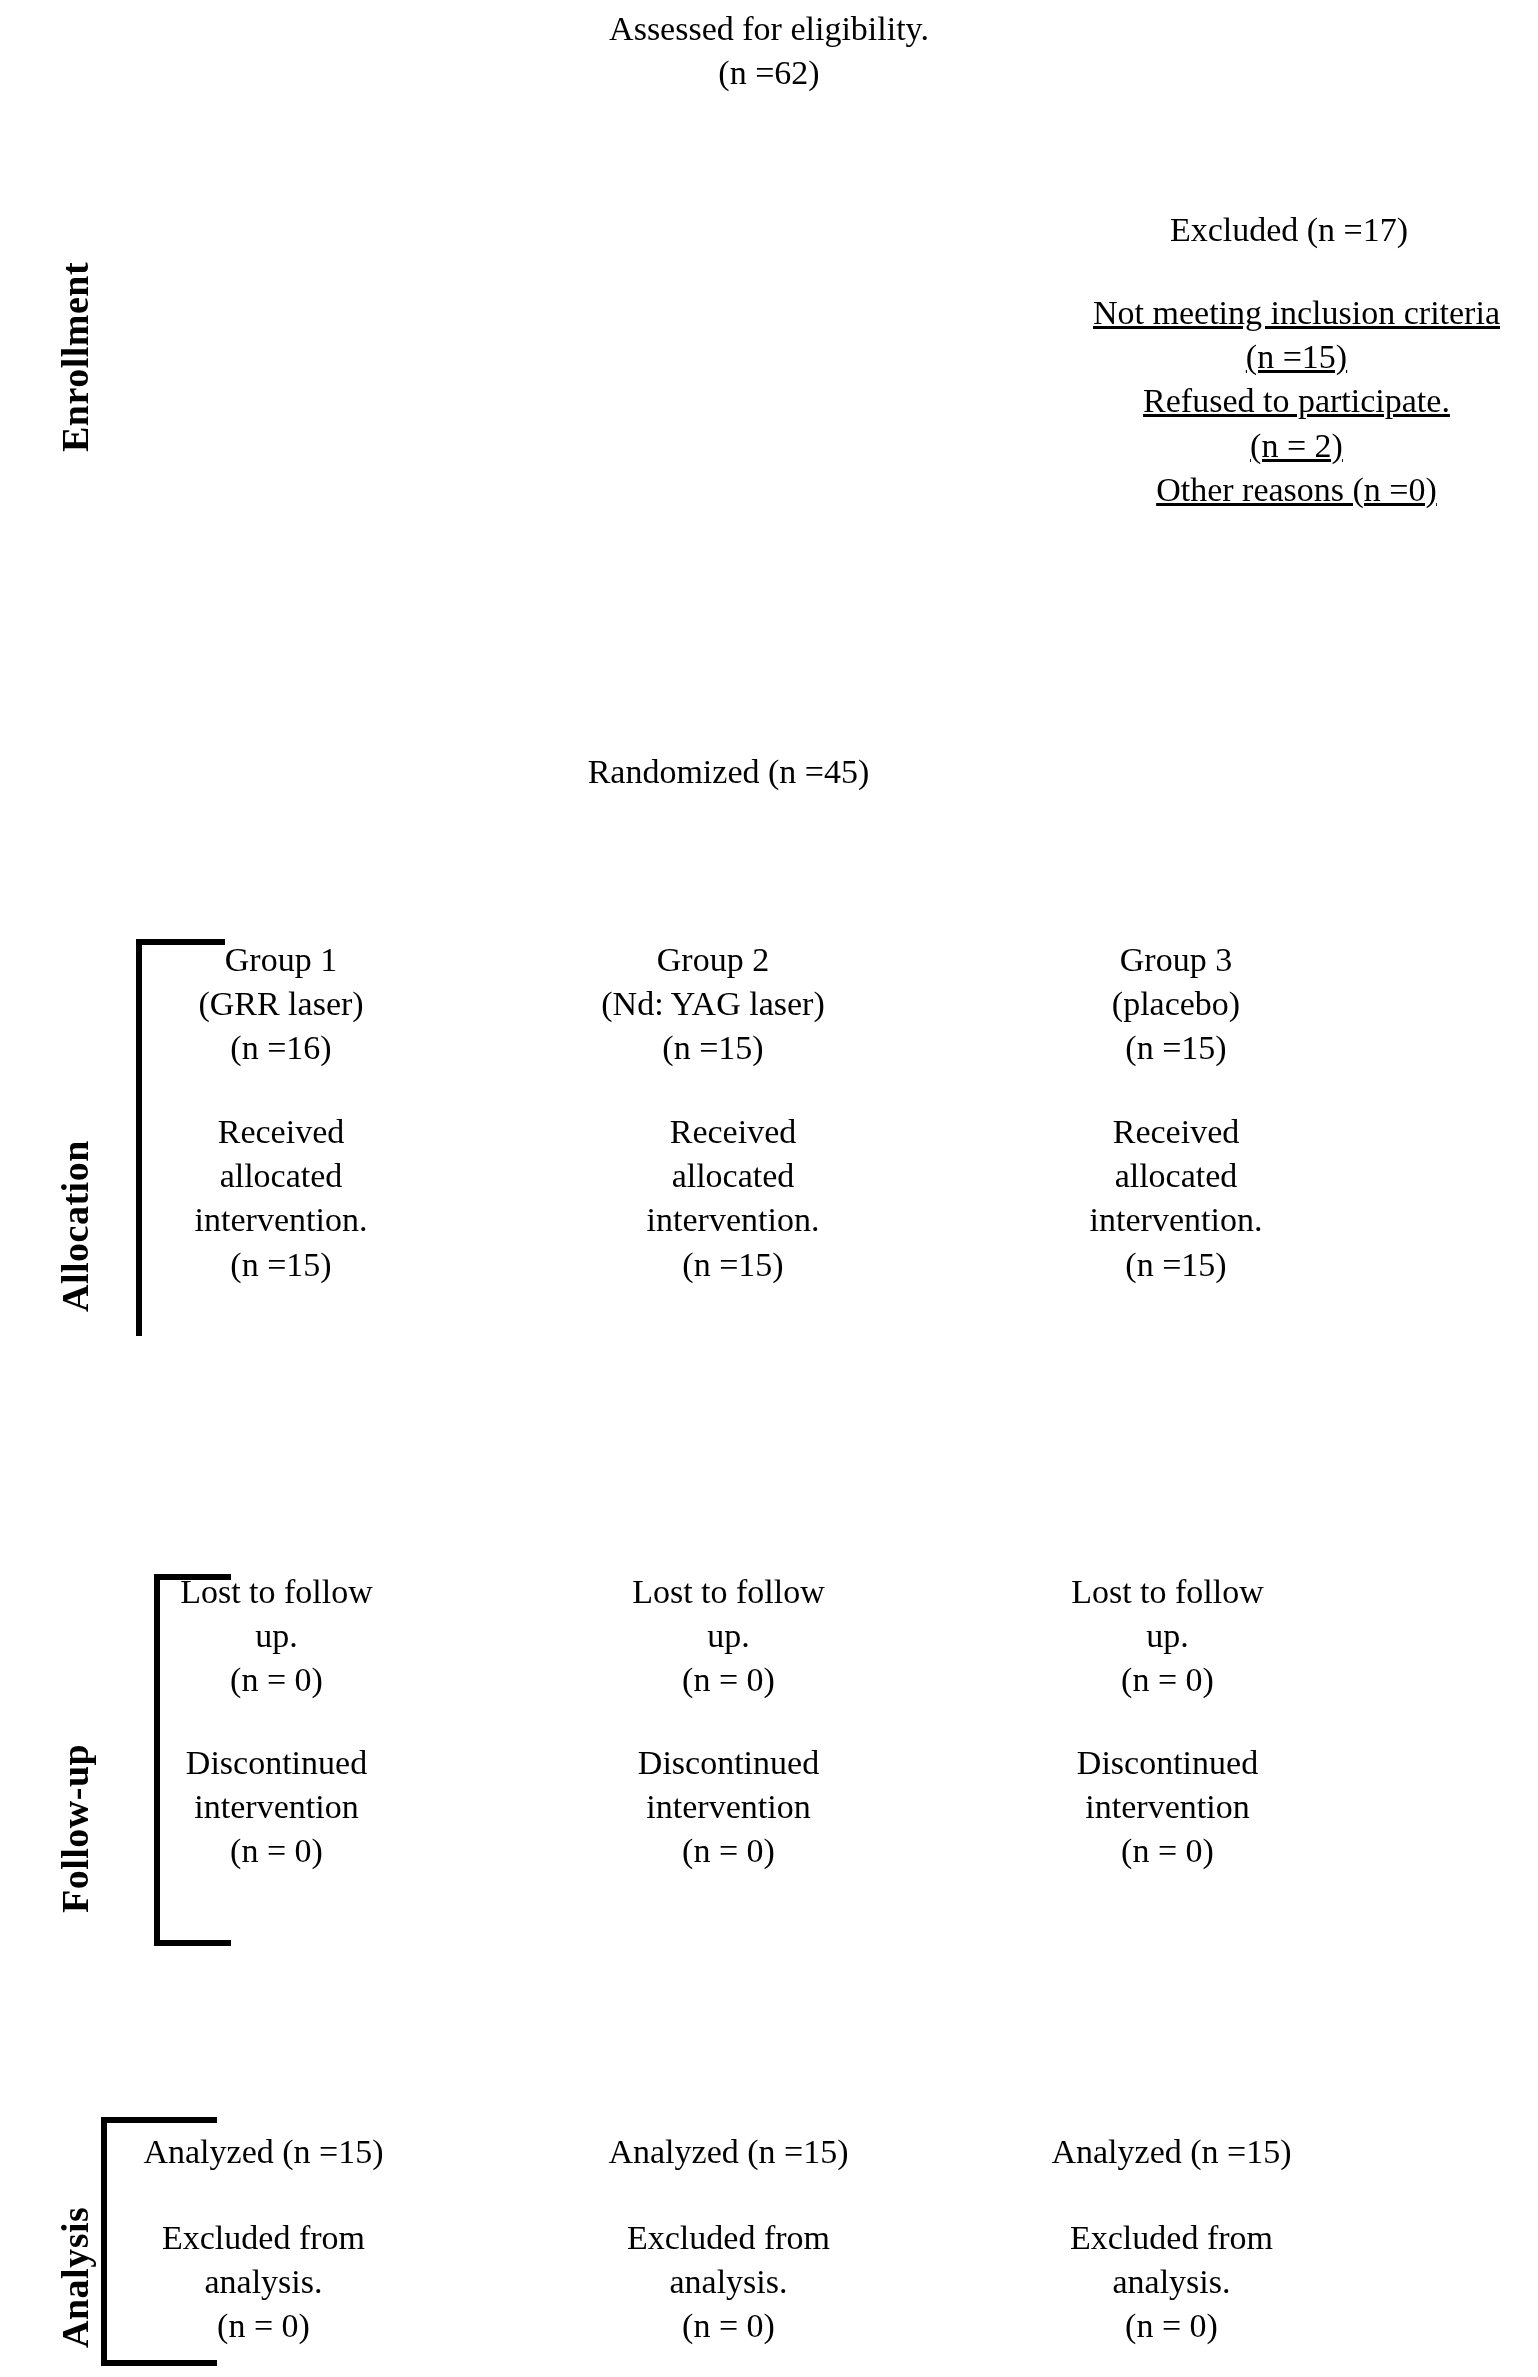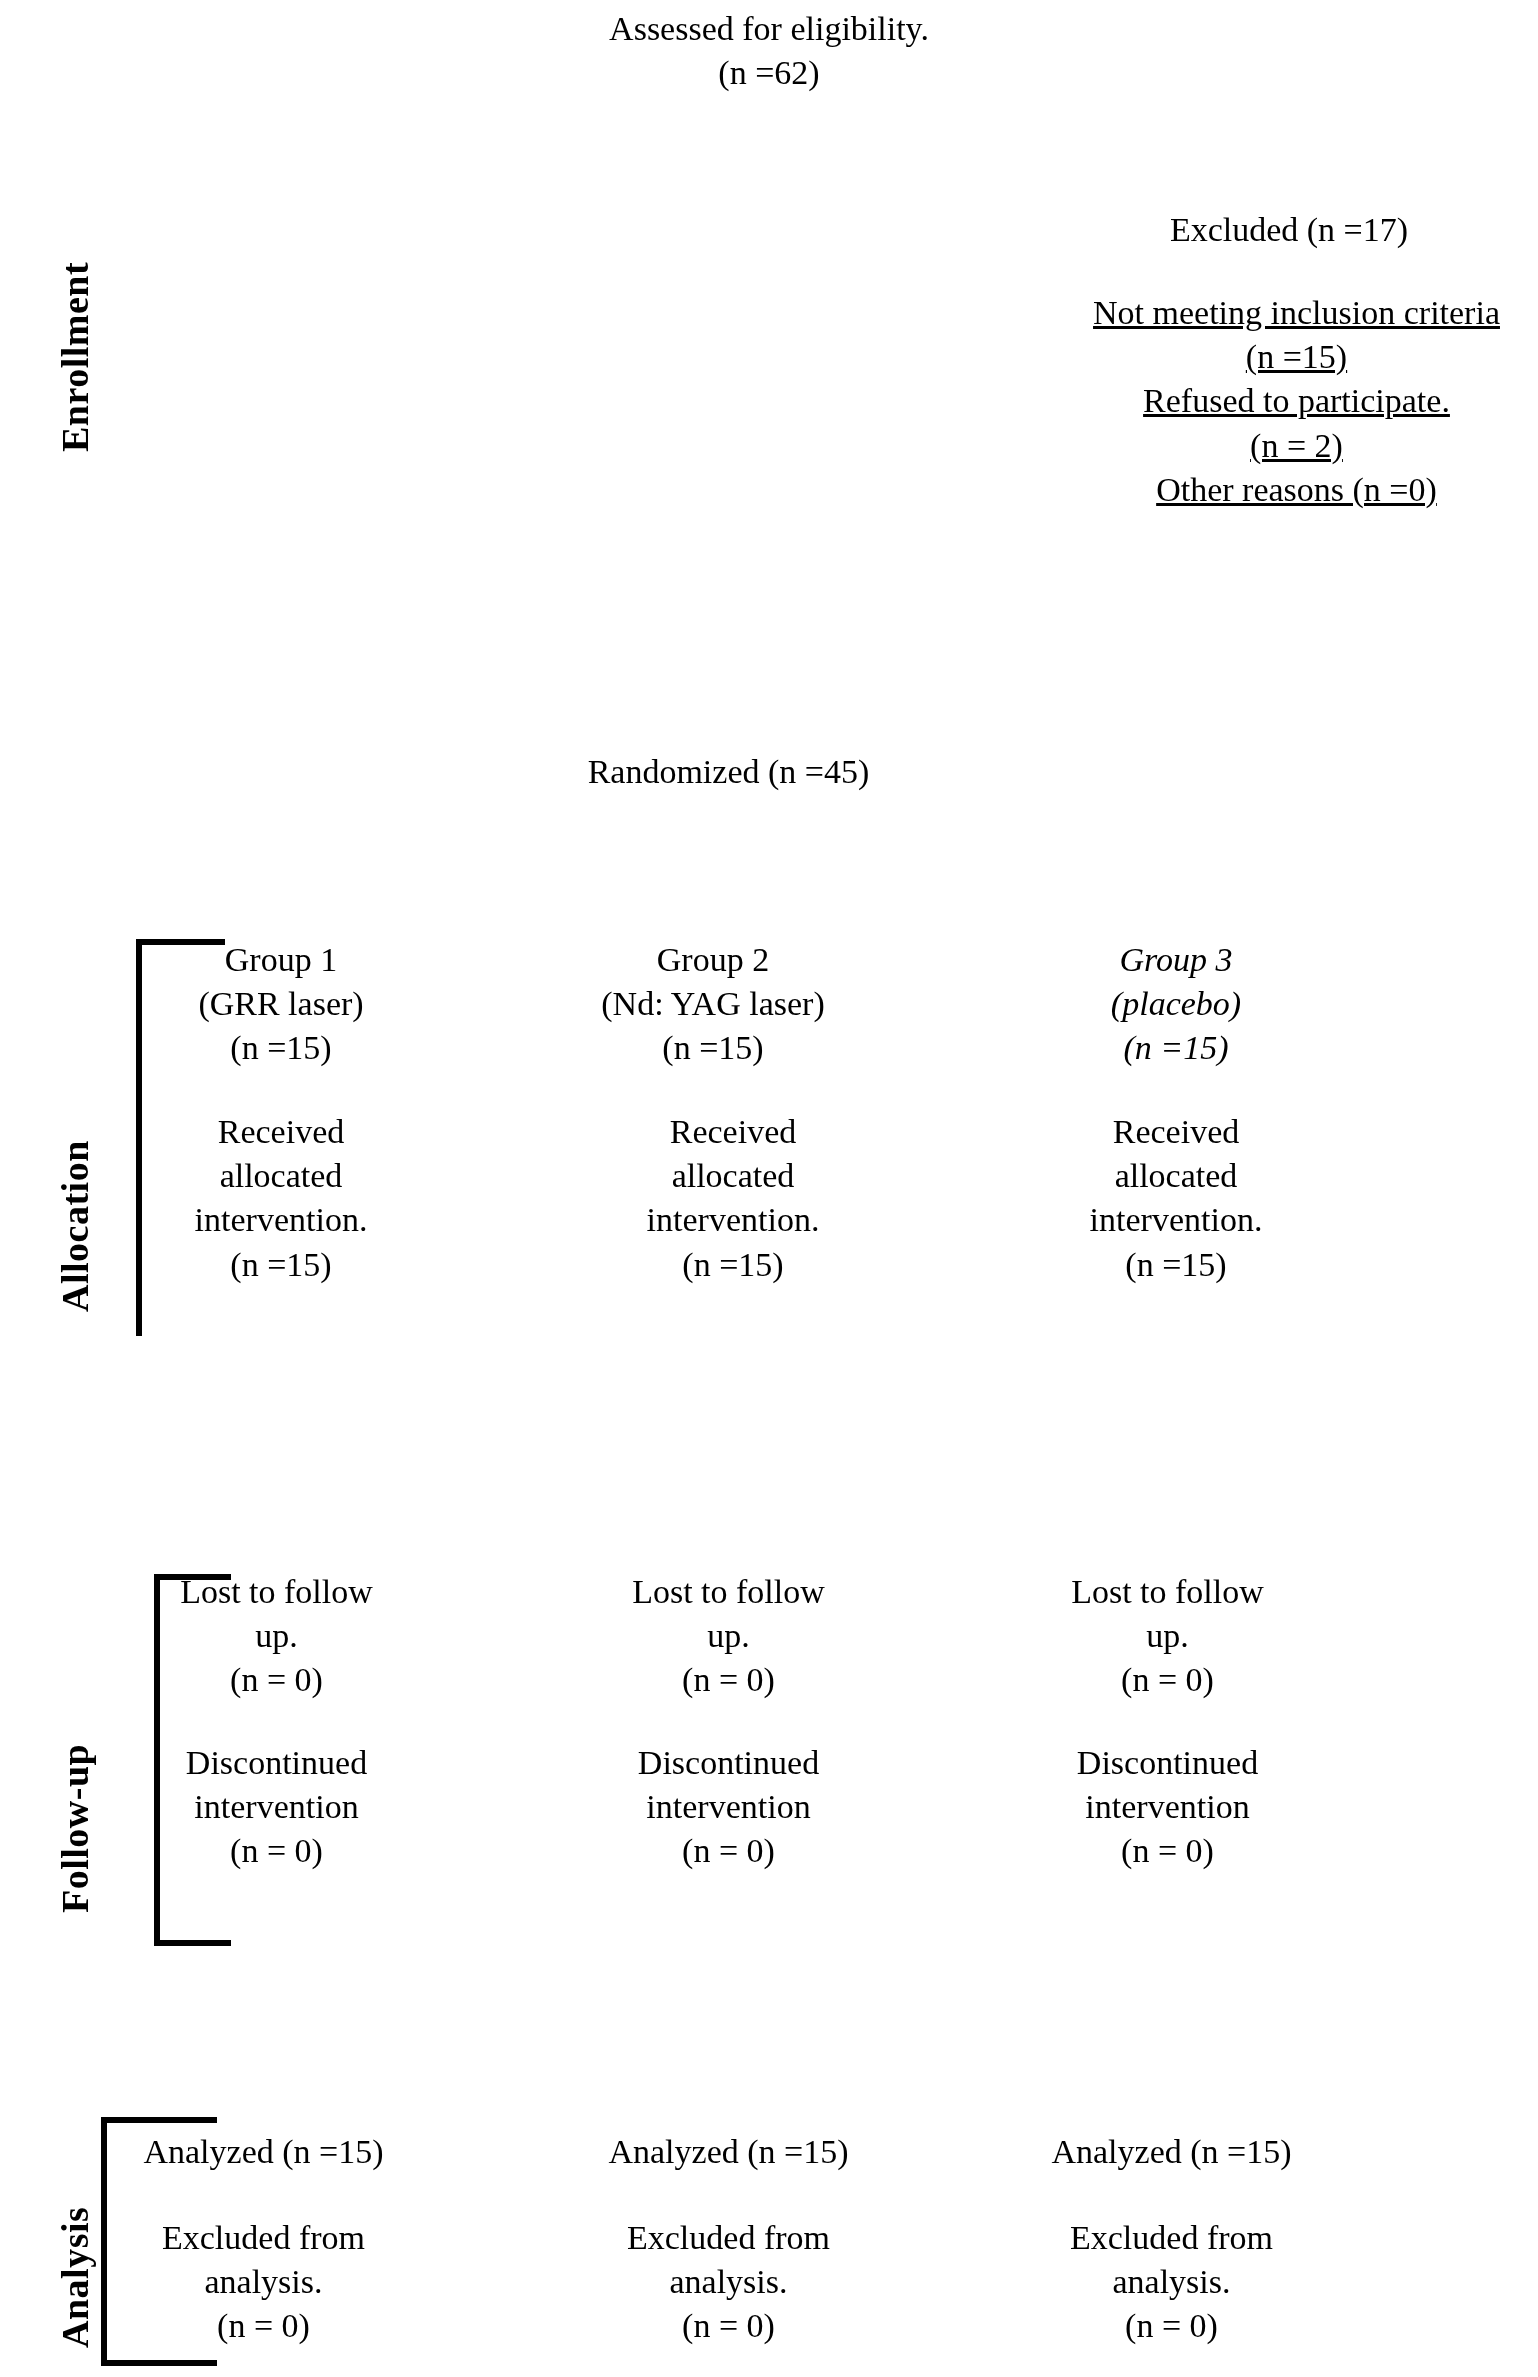--- a/index.html
+++ b/index.html
@@ -71,35 +71,35 @@
 Other reasons (n =0)</div>
 
   <div class="tblock" style="left:525px; top:702px; width:407px;margin-top:48px;">Randomized (n =45)</div>
 
   <div class="stage-label" style="left:56px; top:1312px;">Allocation</div>
 
   <div class="bracket top" style="left:136px; top:939px; width:83px; height:391px;"></div>
 
   <div class="tblock" style="left:100px; top:938px; width:362px;">Group 1
 (GRR laser)
-(n =15)</div>
+(n =16)</div>
   <div class="tblock" style="left:100px; top:1110px; width:362px;">Received
 allocated
 intervention.
 (n =15)</div>
 
   <div class="tblock" style="left:532px; top:938px; width:362px;">Group 2
 (Nd: YAG laser)
 (n =15)</div>
   <div class="tblock" style="left:552px; top:1110px; width:362px;">Received
 allocated
 intervention.
 (n =15)</div>
 
-  <div class="tblock" style="left:995px; top:938px; width:362px;font-style:italic;">Group 3
+  <div class="tblock" style="left:995px; top:938px; width:362px;">Group 3
 (placebo)
 (n =15)</div>
   <div class="tblock" style="left:995px; top:1110px; width:362px;">Received
 allocated
 intervention.
 (n =15)</div>
 
   <div class="stage-label" style="left:56px; top:1913px;">Follow-up</div>
 
   <div class="bracket both" style="left:154px; top:1574px; width:71px; height:360px;"></div>

